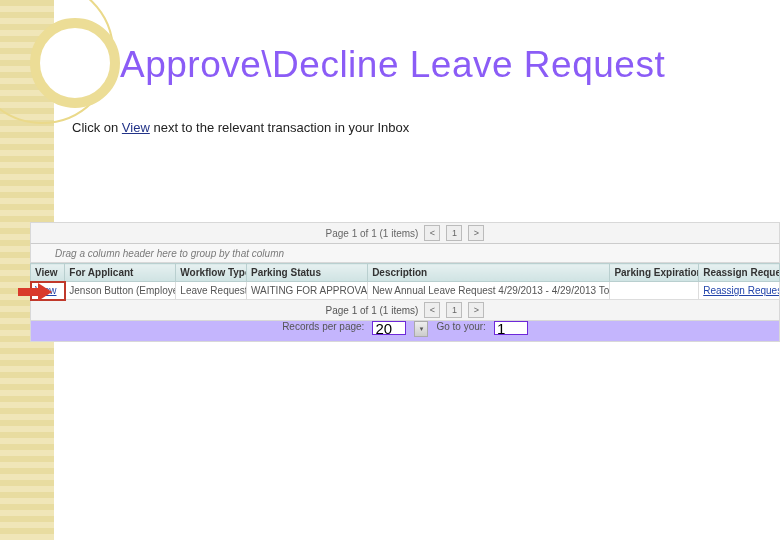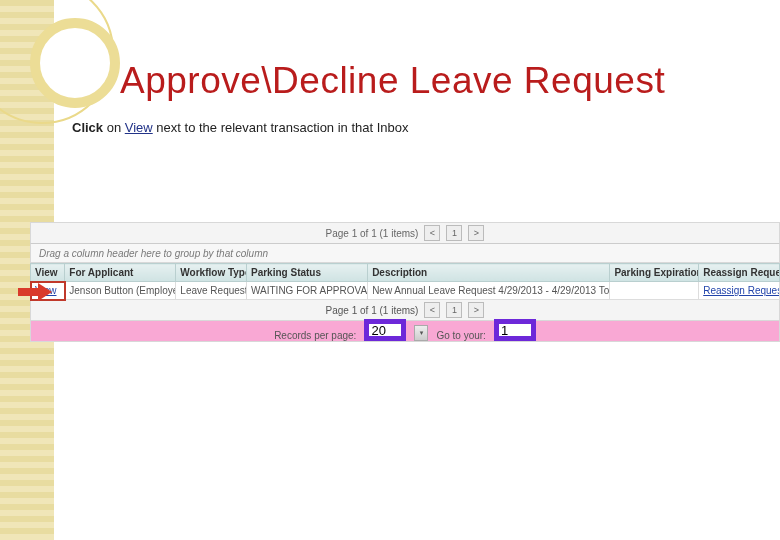--- a/index.html
+++ b/index.html
@@ -3,65 +3,65 @@
 <meta charset="utf-8">
 <style>
   html,body{margin:0;padding:0;width:780px;height:540px;background:#fff;font-family:Arial,Helvetica,sans-serif;overflow:hidden}
   
   .deco-stripe{position:absolute;left:0;top:0;width:54px;height:540px;
     background:repeating-linear-gradient(0deg,#f0e6b8 0 6px,#e8dca0 6px 12px);z-index:0}
   .deco-circle{position:absolute;border:2px solid #e3d68f;border-radius:50%;z-index:0}
   .c1{left:-30px;top:-20px;width:140px;height:140px;border-color:#ead98a}
   .c2{left:30px;top:18px;width:70px;height:70px;border-width:10px;border-color:#ecdd96;background:#fff}
   .slide{position:relative;width:780px;height:540px;z-index:1}
-  .title{position:absolute;left:120px;top:60px;font-size:37px;color:#b91c1c;letter-spacing:0.5px}
+  .title{position:absolute;left:120px;top:44px;font-size:37px;color:#8b5cf6;letter-spacing:0.5px}
   .instr{position:absolute;left:72px;top:120px;font-size:13px;color:#222}
-  .instr .bold{font-weight:bold}
+  .instr .bold{font-weight:normal}
   .instr .lnk{text-decoration:underline;color:#223388}
   
   .app{position:absolute;left:30px;top:222px;right:16px;width:750px;font-size:10px;color:#555}
   .topbar{height:20px;background:#f4f4f4;border:1px solid #d8d8d8;border-bottom:1px solid #ccc;
     display:flex;align-items:center;justify-content:center;gap:6px}
   .topbar .lbl{color:#666}
   .navbtn{width:14px;height:14px;border:1px solid #bbb;background:#eee;display:flex;align-items:center;justify-content:center;font-size:9px;color:#666}
-  .grouprow{height:18px;background:#f7f7f7;border:1px solid #d8d8d8;border-top:none;padding-left:8px;display:flex;align-items:center;color:#7a7a7a;font-style:italic}
+  .grouprow{height:18px;background:#f7f7f7;border:1px solid #d8d8d8;border-top:none;padding-left:24px;display:flex;align-items:center;color:#7a7a7a;font-style:italic}
   table{border-collapse:collapse;width:100%;table-layout:fixed}
   th{background:linear-gradient(#e6f0f0,#cfe3e3);border:1px solid #b9cfcf;font-weight:bold;color:#333;font-size:10px;padding:3px 4px;text-align:left;white-space:nowrap;overflow:hidden}
   td{border:1px solid #ddd;background:#fff;padding:3px 4px;font-size:10px;color:#555;white-space:nowrap;overflow:hidden}
   .col-view{width:34px}
   .col-app{width:110px}
   .col-wft{width:70px}
   .col-wfs{width:120px}
   .col-desc{width:240px}
   .col-park{width:88px}
   .col-reas{width:80px}
   .viewlink,.reaslink{color:#2244aa;text-decoration:underline;cursor:pointer}
   .viewcell{outline:2px solid #c0392b;outline-offset:-1px}
   .botbar{height:20px;background:#f4f4f4;border:1px solid #d8d8d8;border-top:none;display:flex;align-items:center;justify-content:center;gap:6px}
-  .botbar2{height:20px;background:#f9a8d4;border:1px solid #d8d8d8;border-top:none;display:flex;align-items:flex-end;justify-content:center;gap:8px}
-  .recinput{width:28px;height:12px;border:5px solid #6d28d9;background:#fff;font-size:13px;padding:0 2px}
+  .botbar2{height:20px;background:#c4b5fd;border:1px solid #d8d8d8;border-top:none;display:flex;align-items:flex-start;justify-content:center;gap:8px}
+  .recinput{width:28px;height:12px;border:1px solid #6d28d9;background:#fff;font-size:15px;padding:0 2px}
   .dd{width:12px;height:14px;background:linear-gradient(#eee,#ccc);border:1px solid #aaa;display:inline-flex;align-items:center;justify-content:center;font-size:7px;color:#555}
   
   .arrow{position:absolute;left:18px;top:283px;width:40px;height:18px;z-index:2}
   .arrow .shaft{position:absolute;left:0;top:5px;width:22px;height:8px;background:#d93a2b}
   .arrow .head{position:absolute;left:20px;top:0;width:0;height:0;border-top:9px solid transparent;border-bottom:9px solid transparent;border-left:14px solid #d93a2b}
 </style>
 </head>
 <body>
 
 <div class="deco-stripe"></div>
 <div class="deco-circle c1"></div>
 <div class="deco-circle c2"></div>
 
 <div class="slide">
 
   <div class="title">Approve\Decline Leave Request</div>
 
   <div class="instr">
-    <span class="bold">Click</span><span> on </span><span class="lnk">View</span><span> next to the relevant transaction in that Inbox</span>
+    <span class="bold">Click</span><span> on </span><span class="lnk">View</span><span> next to the relevant transaction in your Inbox</span>
   </div>
 
   <div class="arrow">
     <div class="shaft"></div>
       <div class="head"></div>
   </div>
 
   <div class="app">
 
     <div class="topbar">

